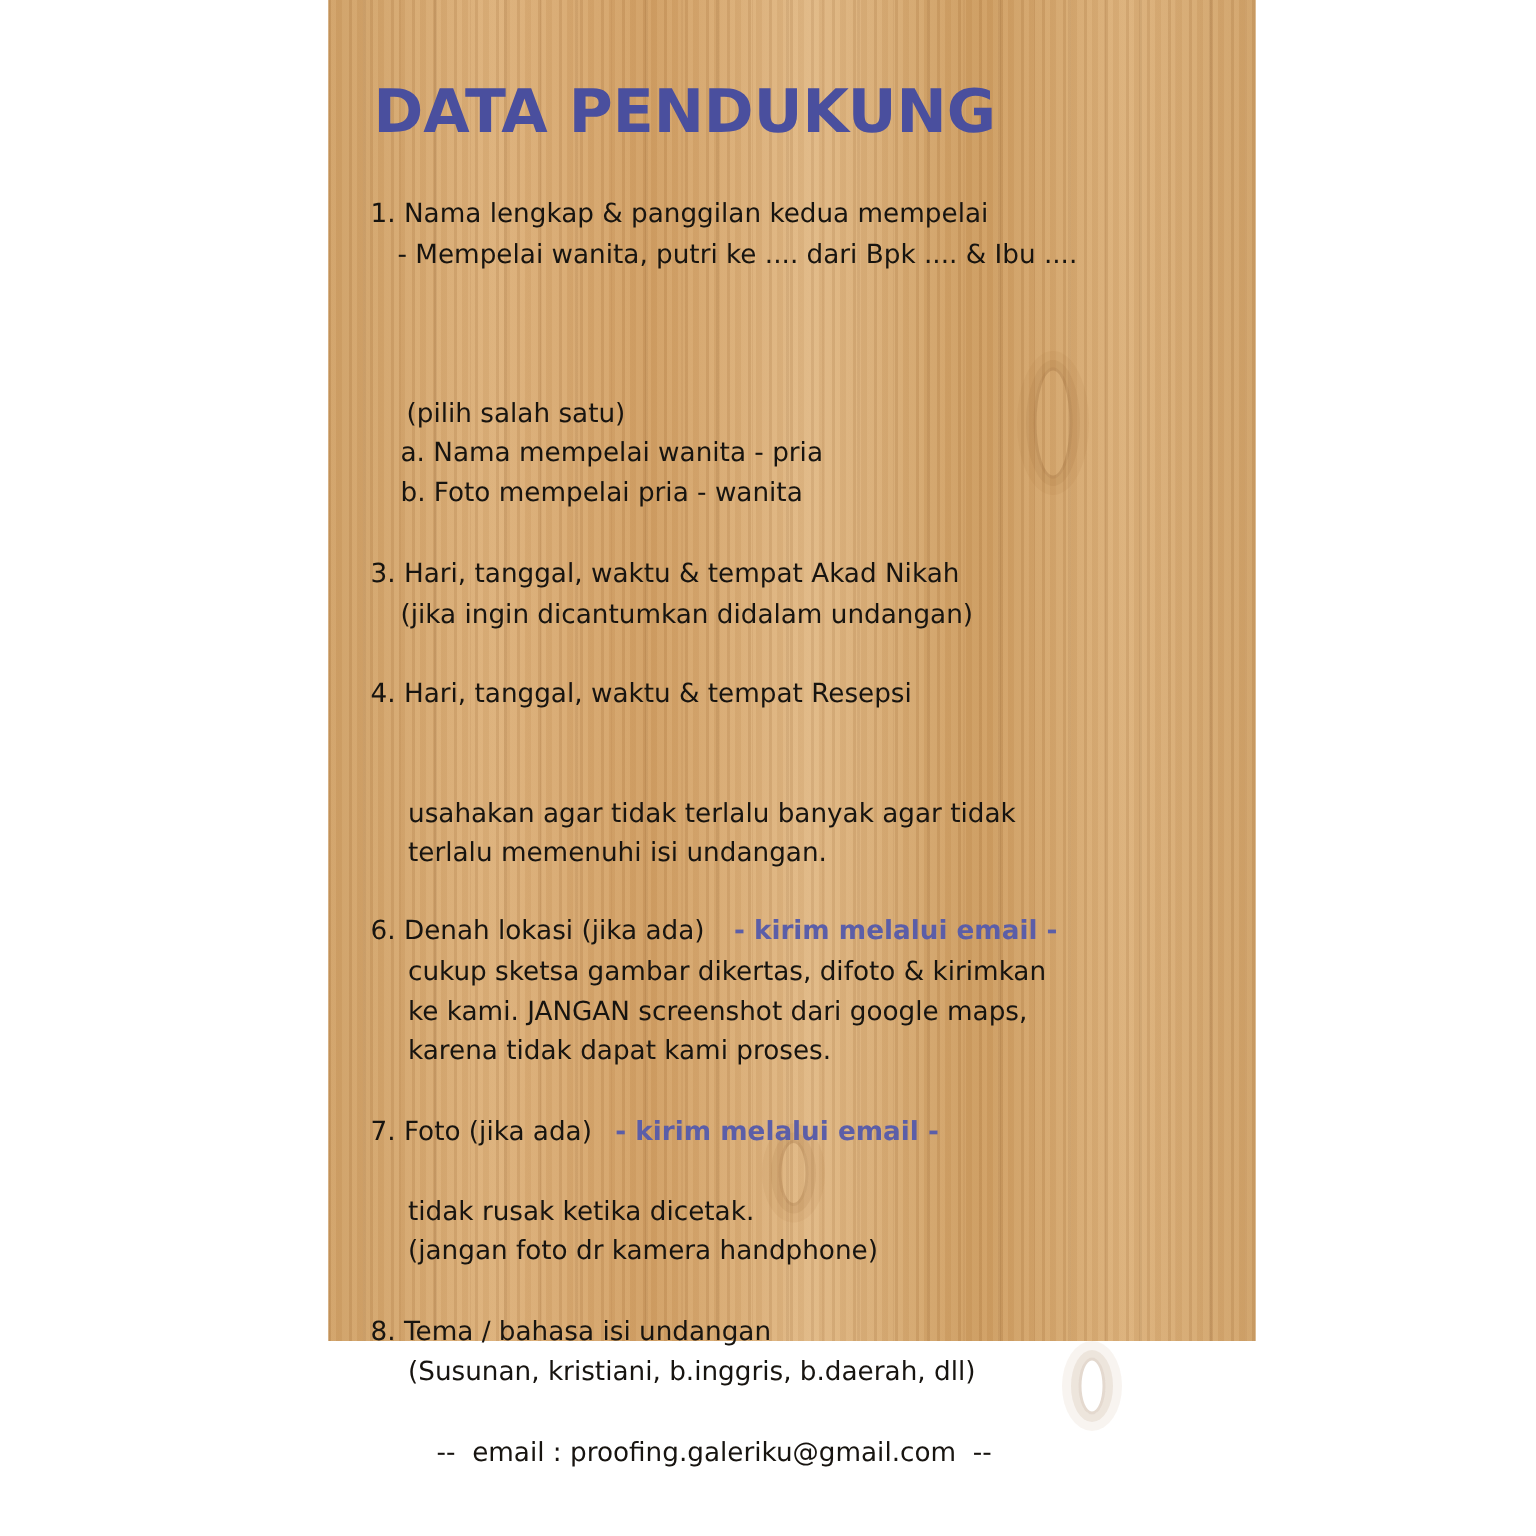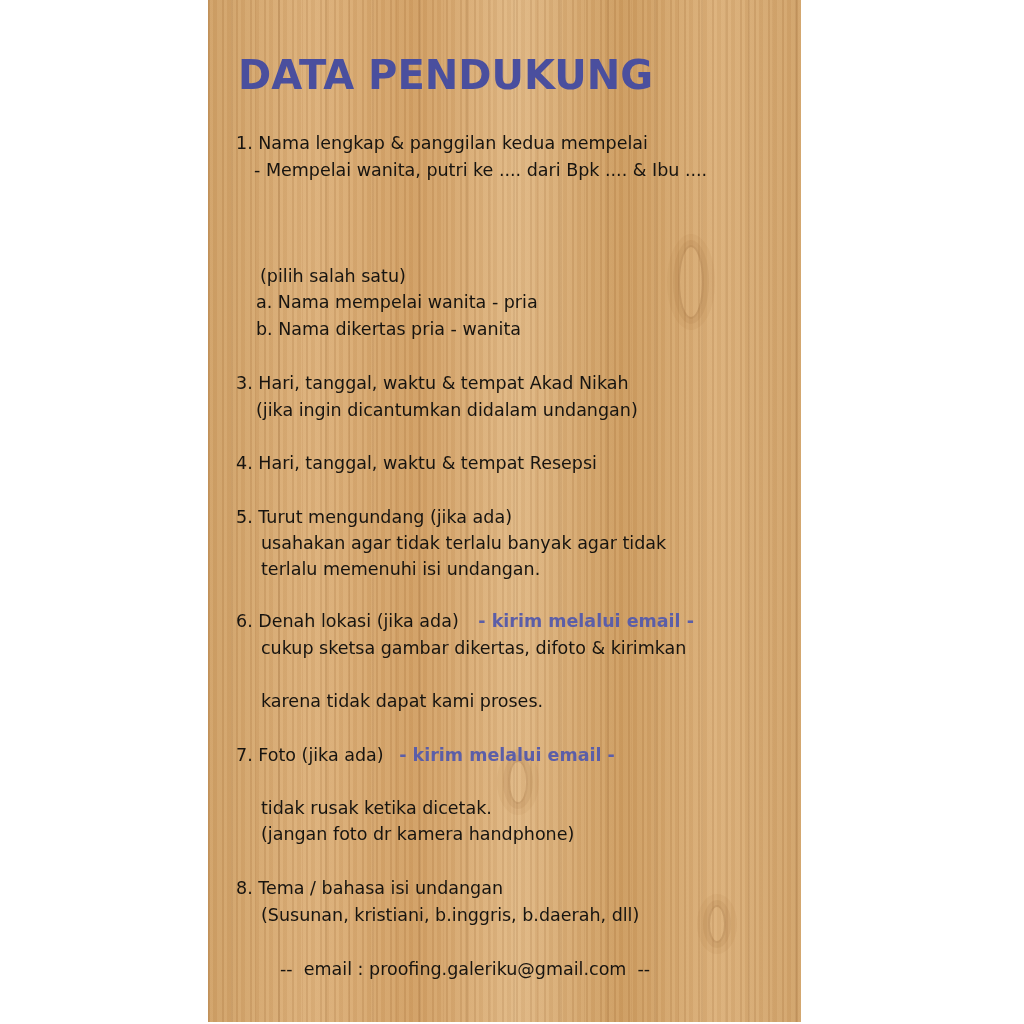--- a/index.html
+++ b/index.html
@@ -5,39 +5,40 @@
     html, body {
       margin: 0;
       padding: 0;
       width: 1024px;
       height: 1024px;
       background: #ffffff;
       overflow: hidden;
     }
     .panel {
       position: absolute;
-      left: 208px;
+      left: 219px;
       top: 0;
       width: 593px;
-      height: 1022px;
+      height: 894px;
       background-color: #d4a66e;
       background-image:
         repeating-linear-gradient(90deg,
           rgba(120,72,30,0.10) 0px, rgba(120,72,30,0.10) 2px,
           rgba(255,230,190,0.08) 2px, rgba(255,230,190,0.08) 5px,
           rgba(140,90,40,0.06) 5px, rgba(140,90,40,0.06) 9px,
           rgba(255,240,210,0.05) 9px, rgba(255,240,210,0.05) 14px),
         repeating-linear-gradient(90deg,
           rgba(160,105,55,0.12) 0px, rgba(160,105,55,0.12) 1px,
           transparent 1px, transparent 23px,
           rgba(110,65,25,0.10) 23px, rgba(110,65,25,0.10) 25px,
           transparent 25px, transparent 47px),
         linear-gradient(90deg, #cfa066 0%, #dcb07a 18%, #d19f64 35%, #e0b885 52%, #cd9c60 70%, #dbb07a 86%, #d0a269 100%);
       font-family: "DejaVu Sans", sans-serif;
       color: #161310;
+      padding-left: 25px;
     }
     .knot {
       position: absolute;
       border-radius: 50%;
       border: 2px solid rgba(130,80,35,0.22);
       box-shadow: 0 0 0 5px rgba(150,95,45,0.10), 0 0 0 11px rgba(150,95,45,0.07);
     }
     .title {
       position: absolute;
       left: 30px;
@@ -72,46 +73,43 @@
   <div class="title">DATA PENDUKUNG</div>
 
   <div class="line" style="left:28px; top:130px;">
     <span>1.</span>
     <span>Nama lengkap &amp; panggilan kedua mempelai</span>
   </div>
   <div class="line" style="left:46px; top:157px;">- Mempelai wanita, putri ke .... dari Bpk .... &amp; Ibu ....</div>
 
   <div class="line" style="left:52px; top:263px;">(pilih salah satu)</div>
   <div class="line" style="left:48px; top:289px;">a. Nama mempelai wanita - pria</div>
-  <div class="line" style="left:48px; top:316px;">b. Nama dikertas pria - wanita</div>
+  <div class="line" style="left:48px; top:316px;">b. Foto mempelai pria - wanita</div>
 
   <div class="line" style="left:28px; top:370px;">
     <span>3.</span>
     <span>Hari, tanggal, waktu &amp; tempat Akad Nikah</span>
   </div>
   <div class="line" style="left:48px; top:397px;">(jika ingin dicantumkan didalam undangan)</div>
 
   <div class="line" style="left:28px; top:450px;">
     <span>4.</span>
     <span>Hari, tanggal, waktu &amp; tempat Resepsi</span>
   </div>
 
-  <div class="line" style="left:28px; top:504px;">
-    <span>5.</span>
-    <span>Turut mengundang (jika ada)</span>
-  </div>
   <div class="line" style="left:53px; top:530px;">usahakan agar tidak terlalu banyak agar tidak</div>
   <div class="line" style="left:53px; top:556px;">terlalu memenuhi isi undangan.</div>
 
   <div class="line" style="left:28px; top:608px;">
     <span>6.</span>
     <span>Denah lokasi (jika ada)</span>
     <span class="accent" style="margin-left:14px;">- kirim melalui email -</span>
   </div>
   <div class="line" style="left:53px; top:635px;">cukup sketsa gambar dikertas, difoto &amp; kirimkan</div>
+  <div class="line" style="left:53px; top:662px;">ke kami. JANGAN screenshot dari google maps,</div>
   <div class="line" style="left:53px; top:688px;">karena tidak dapat kami proses.</div>
 
   <div class="line" style="left:28px; top:742px;">
     <span>7.</span>
     <span>Foto (jika ada)</span>
     <span class="accent" style="margin-left:10px;">- kirim melalui email -</span>
   </div>
   <div class="line" style="left:53px; top:795px;">tidak rusak ketika dicetak.</div>
   <div class="line" style="left:53px; top:821px;">(jangan foto dr kamera handphone)</div>
 

